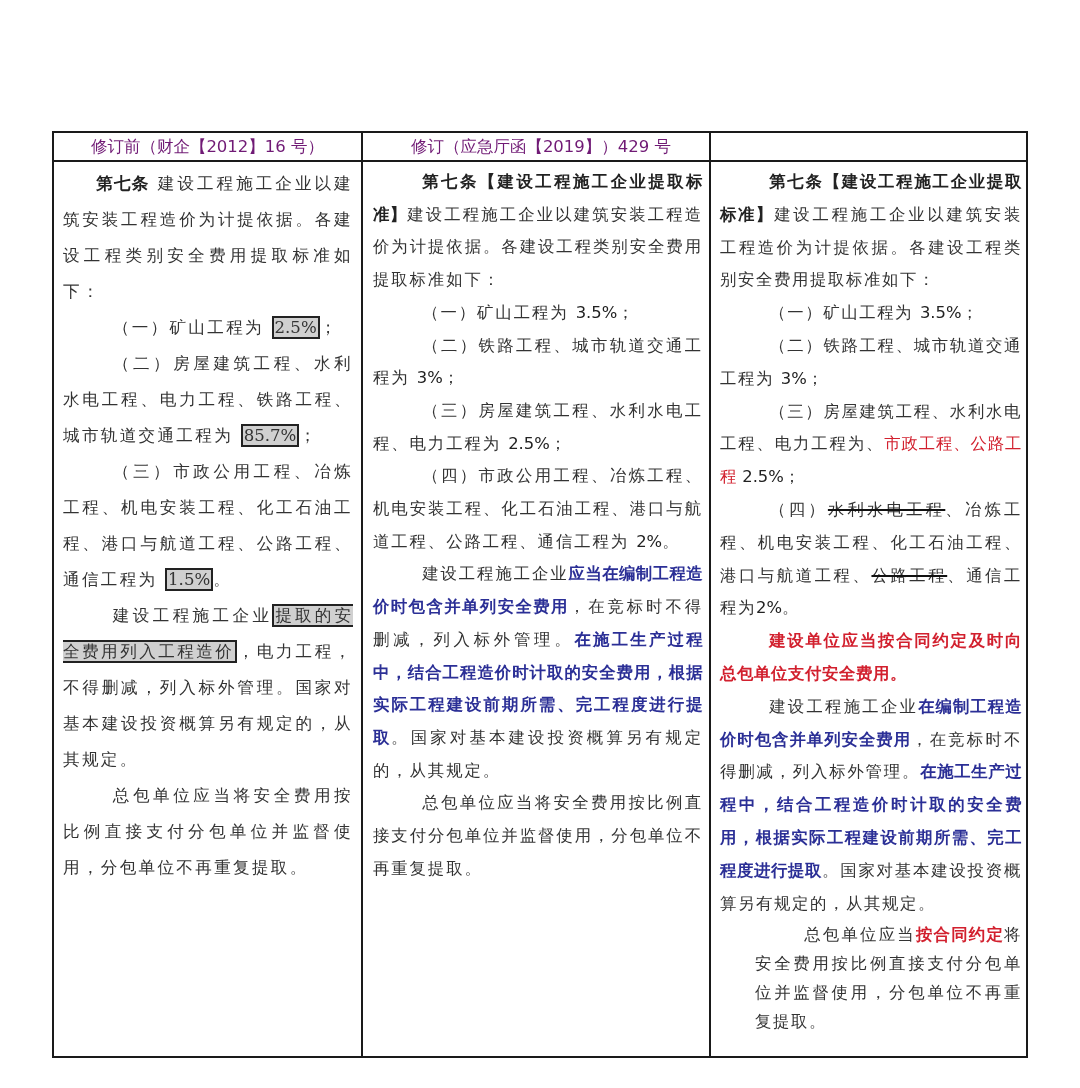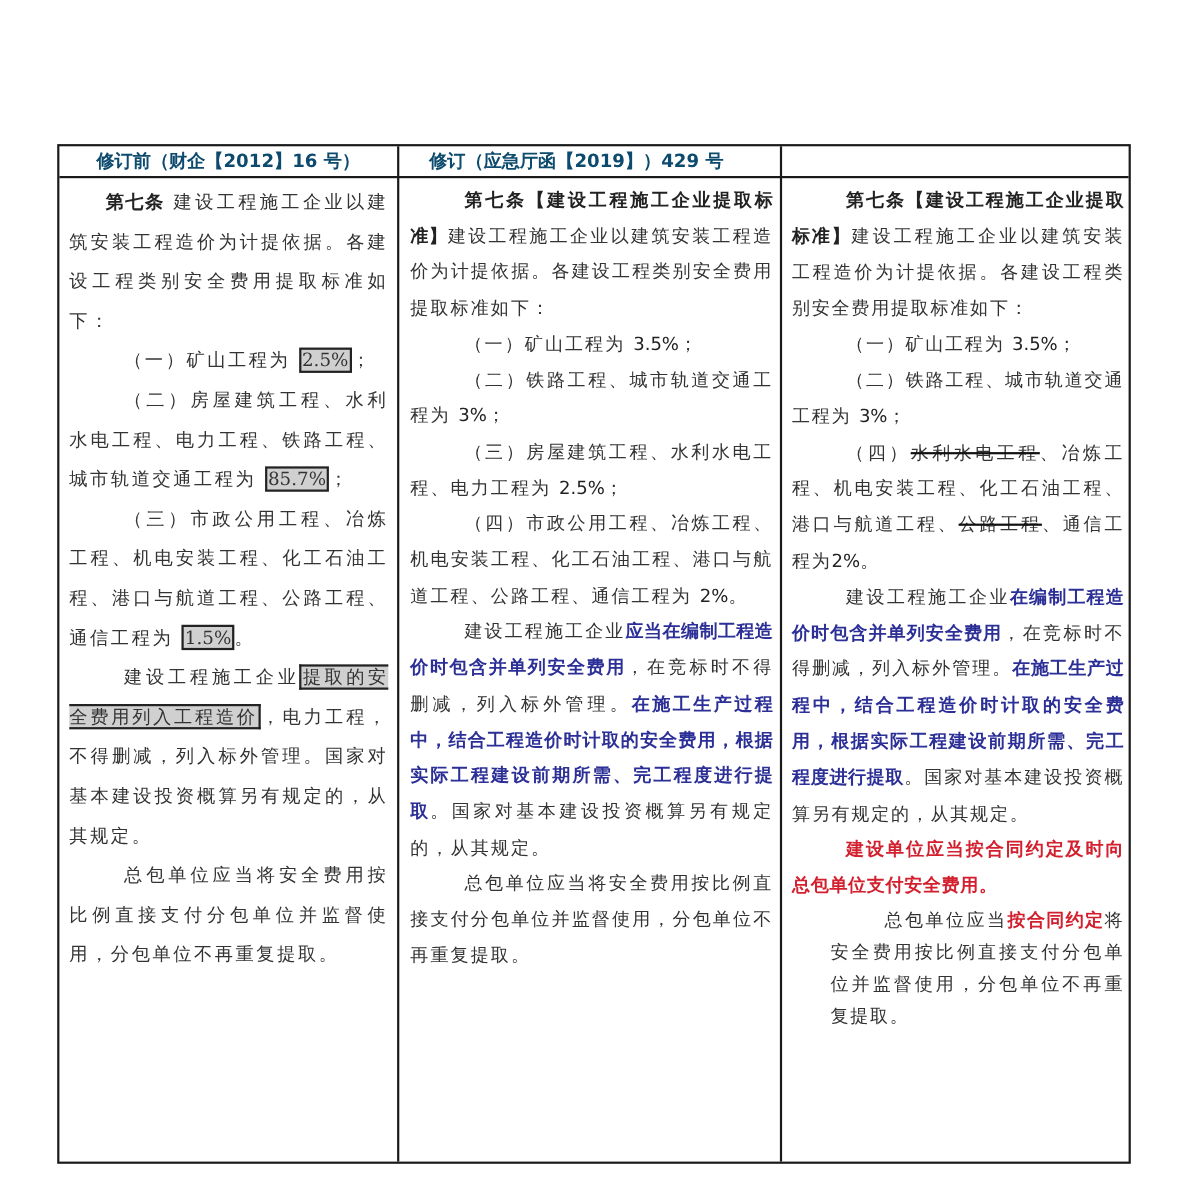--- a/index.html
+++ b/index.html
@@ -8,21 +8,21 @@
     font-family: "DejaVu Serif", "Liberation Serif", serif; color: #333333;
   }
   .tbl {
     position: absolute; left: 52px; top: 131px; width: 976px; height: 927px;
     border: 2px solid #1a1a1a; box-sizing: border-box;
   }
   .vline { position: absolute; top: 0; bottom: 0; width: 2px; background: #1a1a1a; }
   .hline { position: absolute; left: 0; right: 0; height: 2px; background: #1a1a1a; top: 27px; }
   .hdr {
     position: absolute; top: 0; height: 27px; line-height: 27px; text-align: center;
-    font-family: "DejaVu Sans", "Liberation Sans", sans-serif; font-weight: bold; font-size: 16.5px; color: #0c4a6e;
+    font-family: "DejaVu Sans", "Liberation Sans", sans-serif; font-weight: normal; font-size: 16.5px; color: #701a75;
     white-space: nowrap;
   }
   .col { position: absolute; top: 29px; bottom: 0; box-sizing: border-box; }
   .c1 { left: 0; width: 307px; padding: 4px 8px 0 9px; font-size: 16.6px; line-height: 36px; letter-spacing: 2.3px; }
   .c2 { left: 309px; width: 346px; padding: 4px 6px 0 10px; font-size: 16.4px; line-height: 32.7px; letter-spacing: 1.9px; }
   .c3 { left: 657px; width: 317px; padding: 4px 6px 0 9px; font-size: 16.4px; line-height: 32.8px; letter-spacing: 1.6px; }
   p { margin: 0; text-align: justify; text-align-last: left; }
   .ind { text-indent: 2em; }
   .ind3 { text-indent: 3em; }
   .b { font-family: "DejaVu Sans", "Liberation Sans", sans-serif; font-weight: bold; color: #222; letter-spacing: 0.5px; }
@@ -36,21 +36,21 @@
 </style>
 </head>
 <body>
 
 <div class="tbl">
   <div class="vline" style="left:307px"></div>
   <div class="vline" style="left:655px"></div>
   <div class="hline"></div>
 
   <div class="hdr" style="left:0;width:307px">修订前（财企【2012】16 号）</div>
-  <div class="hdr" style="left:297px;width:346px">修订（应急厅函【2019】）429 号</div>
+  <div class="hdr" style="left:314px;width:346px">修订（应急厅函【2019】）429 号</div>
 
   <div class="col c1">
     <p class="ind"><span class="b">第七条</span><span> 建设工程施工企业以建筑安装工程造价为计提依据。各建设工程类别安全费用提取标准如下：</span></p>
     <p class="ind3"><span>（一）矿山工程为 </span><span class="box">2.5%</span><span>；</span></p>
     <p class="ind3"><span>（二）房屋建筑工程、水利水电工程、电力工程、铁路工程、城市轨道交通工程为 </span><span class="box">85.7%</span><span>；</span></p>
     <p class="ind3"><span>（三）市政公用工程、冶炼工程、机电安装工程、化工石油工程、港口与航道工程、公路工程、通信工程为 </span><span class="box">1.5%</span><span>。</span></p>
     <p class="ind3"><span>建设工程施工企业</span><span class="box" style="letter-spacing:2px">提取的安全费用列入工程造价</span><span>，电力工程，不得删减，列入标外管理。国家对基本建设投资概算另有规定的，从其规定。</span></p>
     <p class="ind3">总包单位应当将安全费用按比例直接支付分包单位并监督使用，分包单位不再重复提取。</p>
   </div>
 
@@ -61,18 +61,19 @@
     <p class="ind3"><span>（三）房屋建筑工程、水利水电工程、电力工程为 </span><span class="num">2.5%</span><span>；</span></p>
     <p class="ind3"><span>（四）市政公用工程、冶炼工程、机电安装工程、化工石油工程、港口与航道工程、公路工程、通信工程为 </span><span class="num">2%</span><span>。</span></p>
     <p class="ind3"><span>建设工程施工企业</span><span class="blue">应当在编制工程造价时包含并单列安全费用</span><span>，在竞标时不得删减，列入标外管理。</span><span class="blue">在施工生产过程中，结合工程造价时计取的安全费用，根据实际工程建设前期所需、完工程度进行提取</span><span>。国家对基本建设投资概算另有规定的，从其规定。</span></p>
     <p class="ind3">总包单位应当将安全费用按比例直接支付分包单位并监督使用，分包单位不再重复提取。</p>
   </div>
 
   <div class="col c3">
     <p class="ind3"><span class="b">第七条</span><span class="b">【建设工程施工企业提取标准】</span><span>建设工程施工企业以建筑安装工程造价为计提依据。各建设工程类别安全费用提取标准如下：</span></p>
     <p class="ind3"><span>（一）矿山工程为 </span><span class="num">3.5%</span><span>；</span></p>
     <p class="ind3"><span>（二）铁路工程、城市轨道交通工程为 </span><span class="num">3%</span><span>；</span></p>
+    <p class="ind3"><span>（三）房屋建筑工程、水利水电工程、电力工程为、</span><span class="red">市政工程、公路工程</span><span class="num"> 2.5%</span><span>；</span></p>
     <p class="ind3"><span>（四）</span><span class="strike">水利水电工程</span><span>、冶炼工程、机电安装工程、化工石油工程、港口与航道工程、</span><span class="strike">公路工程</span><span>、通信工程为</span><span class="num">2%</span><span>。</span></p>
+    <p class="ind3" style="letter-spacing:0.5px"><span class="redb">建设单位应当按合同约定及时向总包单位支付安全费用。</span></p>
     <p class="ind3"><span>建设工程施工企业</span><span class="blue">在编制工程造价时包含并单列安全费用</span><span>，在竞标时不得删减，列入标外管理。</span><span class="blue">在施工生产过程中，结合工程造价时计取的安全费用，根据实际工程建设前期所需、完工程度进行提取</span><span>。国家对基本建设投资概算另有规定的，从其规定。</span></p>
-    <p class="ind3" style="letter-spacing:0.5px"><span class="redb">建设单位应当按合同约定及时向总包单位支付安全费用。</span></p>
     <p class="ind3 tight"><span>总包单位应当</span><span class="redb">按合同约定</span><span>将安全费用按比例直接支付分包单位并监督使用，分包单位不再重复提取。</span></p>
   </div>
 </div>
 
 </body></html>

